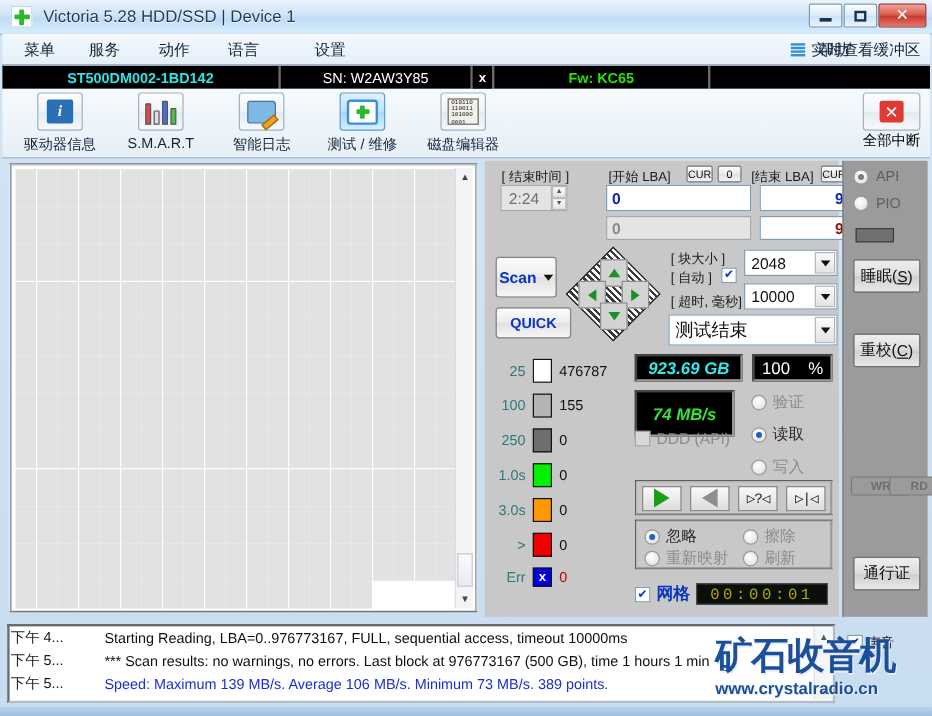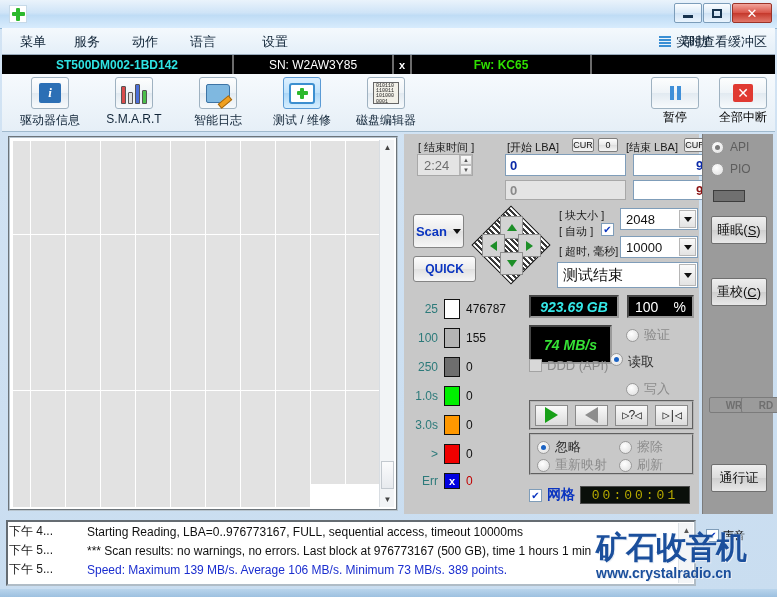--- a/index.html
+++ b/index.html
@@ -342,20 +342,21 @@
 </style>
 </head>
 <body>
 
 <div id="app">
 
   <div class="titlebar">
     <div class="tb-icon">
       <div class="plus-glyph"></div>
     </div>
+    <div class="tb-title">Victoria 5.28 HDD/SSD | Device 1</div>
     <div class="winbtns">
       <div class="wbtn">
           <span class="min-g"></span>
         </div>
       <div class="wbtn">
           <span class="max-g"></span>
         </div>
       <div class="wbtn close">✕</div>
     </div>
   </div>
@@ -427,29 +428,20 @@
         <div class="g-hex">
           <div>010110</div>
           <div>110011</div>
           <div>101000</div>
           <div>0001</div>
         </div>
       </div>
       <div class="tlabel">磁盘编辑器</div>
     </div>
 
-    <div class="tbtn-r" style="left:638px">
-      <div class="tico">
-          <div class="g-pause">
-            <i></i>
-            <i></i>
-          </div>
-        </div>
-      <div class="tlabel">暂停</div>
-    </div>
 
     <div class="tbtn-r" style="left:706px">
       <div class="tico">
           <div class="g-stop">✕</div>
         </div>
       <div class="tlabel">全部中断</div>
     </div>
   </div>
 
   <div class="body-area">
@@ -831,21 +823,21 @@
 
     <div style="position:absolute;left:527px;top:226px;display:flex;align-items:center">
       <span class="cbx dis"></span>
       <span class="rlab dim">DDD (API)</span>
     </div>
 
     <div style="position:absolute;left:624px;top:194px;display:flex;align-items:center">
       <span class="radio"></span>
       <span class="rlab dim">验证</span>
     </div>
-    <div style="position:absolute;left:608px;top:221px;display:flex;">
+    <div style="position:absolute;left:624px;top:221px;display:flex;align-items:center">
       <span class="radio on"></span>
       <span class="rlab">读取</span>
     </div>
     <div style="position:absolute;left:624px;top:248px;display:flex;align-items:center">
       <span class="radio"></span>
       <span class="rlab dim">写入</span>
     </div>
 
     <div class="playbar" style="top:268px">
       <div class="pbtn">

